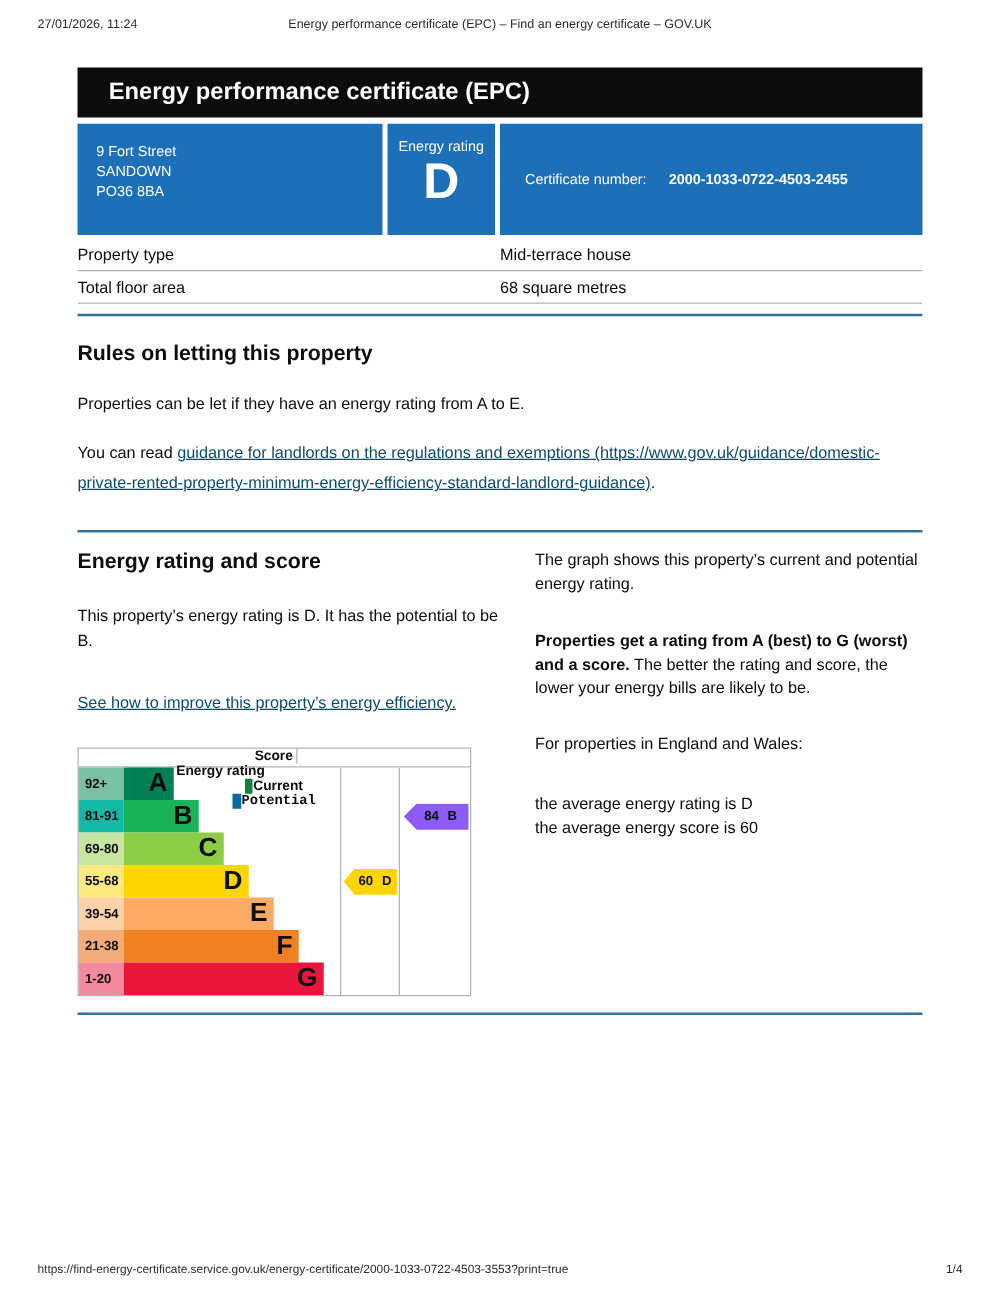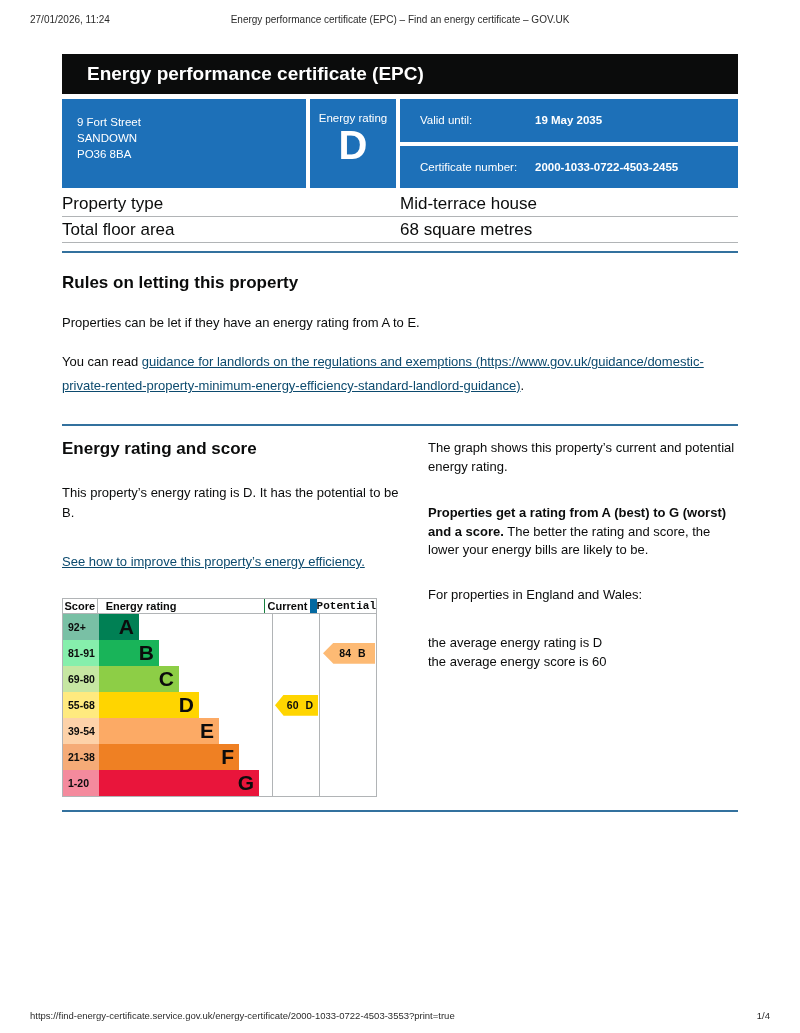--- a/index.html
+++ b/index.html
@@ -22,21 +22,21 @@
   .addr-box { width:244px; padding:15px 0 0 15px; font-size:11.5px; line-height:1.4; }
   .rating-box { width:86px; text-align:center; padding-top:13px; }
   .rating-box .lbl { font-size:11.5px; }
   .rating-box .big { font-size:40px; font-weight:bold; line-height:1.05; }
   .meta-col { flex:1; display:flex; flex-direction:column; gap:4px; }
   .meta-row { flex:1; display:flex; align-items:center; padding-left:20px; font-size:11.5px; }
   .meta-row .lbl { width:115px; }
   .meta-row .val { font-weight:bold; }
 
   .kv-rows { margin-top:3px; }
-  .kv-row { display:flex; height:26px; align-items:center; border-bottom:1px solid #b1b4b6; font-size:17px; }
+  .kv-row { display:flex; height:26px; align-items:center; border-bottom:1px solid #b1b4b6; font-size:13px; }
   .kv-row .k { width:338px; }
   .divider { border:none; border-top:2px solid #33719e; margin:0; }
   .hr1 { margin-top:8px; }
   .hr2 { margin-top:26px; }
   .hr3 { margin-top:13px; }
 
   h2 { font-size:17px; font-weight:bold; }
   .letting h2 { margin-top:20px; }
   .letting .p1 { margin-top:22px; font-size:13px; }
   .letting .p2 { margin-top:20px; font-size:13px; line-height:1.85; }
@@ -46,25 +46,25 @@
   .col-left { width:340px; }
   .col-right { margin-left:26px; width:310px; font-size:13px; line-height:1.45; }
   .col-left .p1 { margin-top:24px; font-size:13px; line-height:1.5; }
   .col-left .improve { display:inline-block; margin-top:30px; font-size:13px; line-height:1.55; }
   .col-right .p2 { margin-top:27px; }
   .col-right .p3 { margin-top:26px; }
   .col-right .p4 { margin-top:29px; }
 
   
   .chart { margin-top:26px; width:315px; border:1px solid #b1b4b6; font-size:11px; }
-  .chart-header { display:flex; height:15px; border-bottom:1px solid #b1b4b6; font-weight:bold; align-items:center; }
+  .chart-header { display:flex; height:15px; border-bottom:1px solid #b1b4b6; font-weight:bold; align-items:center;flex-direction:column; }
   .chart-header .hc { height:100%; display:flex; align-items:center; }
   .hc-score { width:36px; justify-content:center; border-right:1px solid #b1b4b6; }
   .hc-rating { width:173px; padding-left:8px; }
-  .hc-current { width:47px; justify-content:center; border-left:1px solid #15803d; }
+  .hc-current { width:47px; justify-content:center; border-left:6px solid #15803d; }
   .hc-potential { flex:1; justify-content:center; border-left:7px solid #0369a1;font-family:Liberation Mono, monospace; }
   .chart-body { position:relative; height:182px; }
   .band-row { display:flex; height:26px; }
   .score-cell { width:36px; display:flex; align-items:center; padding-left:5px; font-weight:bold; font-size:10.5px; }
   .rating-bar { display:flex; align-items:center; justify-content:flex-end; padding-right:5px;
                 font-weight:bold; font-size:21px; color:#0b0c0c; }
   .vline { position:absolute; top:0; bottom:0; width:1px; background:#b1b4b6; }
   .arrow { position:absolute; height:21px; display:flex; align-items:center; justify-content:center;
            gap:7px; font-weight:bold; font-size:10.5px; padding-left:7px;
            clip-path:polygon(0% 50%, 20% 0%, 100% 0%, 100% 100%, 20% 100%); }
@@ -91,24 +91,20 @@
       <div>9 Fort Street</div>
       <div>SANDOWN</div>
       <div>PO36 8BA</div>
     </div>
     <div class="box rating-box">
       <div class="lbl">Energy rating</div>
       <div class="big">D</div>
     </div>
     <div class="meta-col">
       <div class="box meta-row">
-        <span class="lbl">Valid until:</span>
-        <span class="val">19 May 2035</span>
-      </div>
-      <div class="box meta-row">
         <span class="lbl">Certificate number:</span>
         <span class="val">2000-1033-0722-4503-2455</span>
       </div>
     </div>
   </div>
 
   <div class="kv-rows">
     <div class="kv-row">
       <span class="k">Property type</span>
       <span class="v">Mid-terrace house</span>
@@ -141,21 +137,21 @@
           <span class="hc hc-rating">Energy rating</span>
           <span class="hc hc-current">Current</span>
           <span class="hc hc-potential">Potential</span>
         </div>
         <div class="chart-body">
             <div class="band-row">
               <div class="score-cell" style="background: rgb(121, 192, 165);">92+</div>
               <div class="rating-bar" style="background: rgb(0, 128, 84); width: 40px;">A</div>
             </div>
             <div class="band-row">
-              <div class="score-cell" style="background: #86efac;">81-91</div>
+              <div class="score-cell" style="background: #14b8a6;">81-91</div>
               <div class="rating-bar" style="background: rgb(25, 180, 89); width: 60px;">B</div>
             </div>
             <div class="band-row">
               <div class="score-cell" style="background: rgb(198, 230, 162);">69-80</div>
               <div class="rating-bar" style="background: rgb(141, 206, 70); width: 80px;">C</div>
             </div>
             <div class="band-row">
               <div class="score-cell" style="background: rgb(255, 234, 127);">55-68</div>
               <div class="rating-bar" style="background: rgb(255, 213, 0); width: 100px;">D</div>
             </div>
@@ -170,21 +166,21 @@
             <div class="band-row">
               <div class="score-cell" style="background: rgb(244, 138, 157);">1-20</div>
               <div class="rating-bar" style="background: rgb(233, 21, 59); width: 160px;">G</div>
             </div>
             <div class="vline" style="left: 209px;"></div>
             <div class="vline" style="left: 256px;"></div>
             <div class="arrow" style="background: rgb(255, 213, 0); left: 212px; width: 43px; top: 80.5px;">
               <span>60</span>
               <span>D</span>
             </div>
-            <div class="arrow" style="background: #fdba74; left: 260px; width: 52px; top: 28.5px;">
+            <div class="arrow" style="background: #8b5cf6; left: 260px; width: 52px; top: 28.5px;">
               <span>84</span>
               <span>B</span>
             </div>
           </div>
       </div>
     </div>
 
     <div class="col-right">
       <p>The graph shows this property’s current and potential energy rating.</p>
       <p class="p2"><b>Properties get a rating from A (best) to G (worst) and a score.</b><span> The better the rating and score, the lower your energy bills are likely to be.</span></p>

